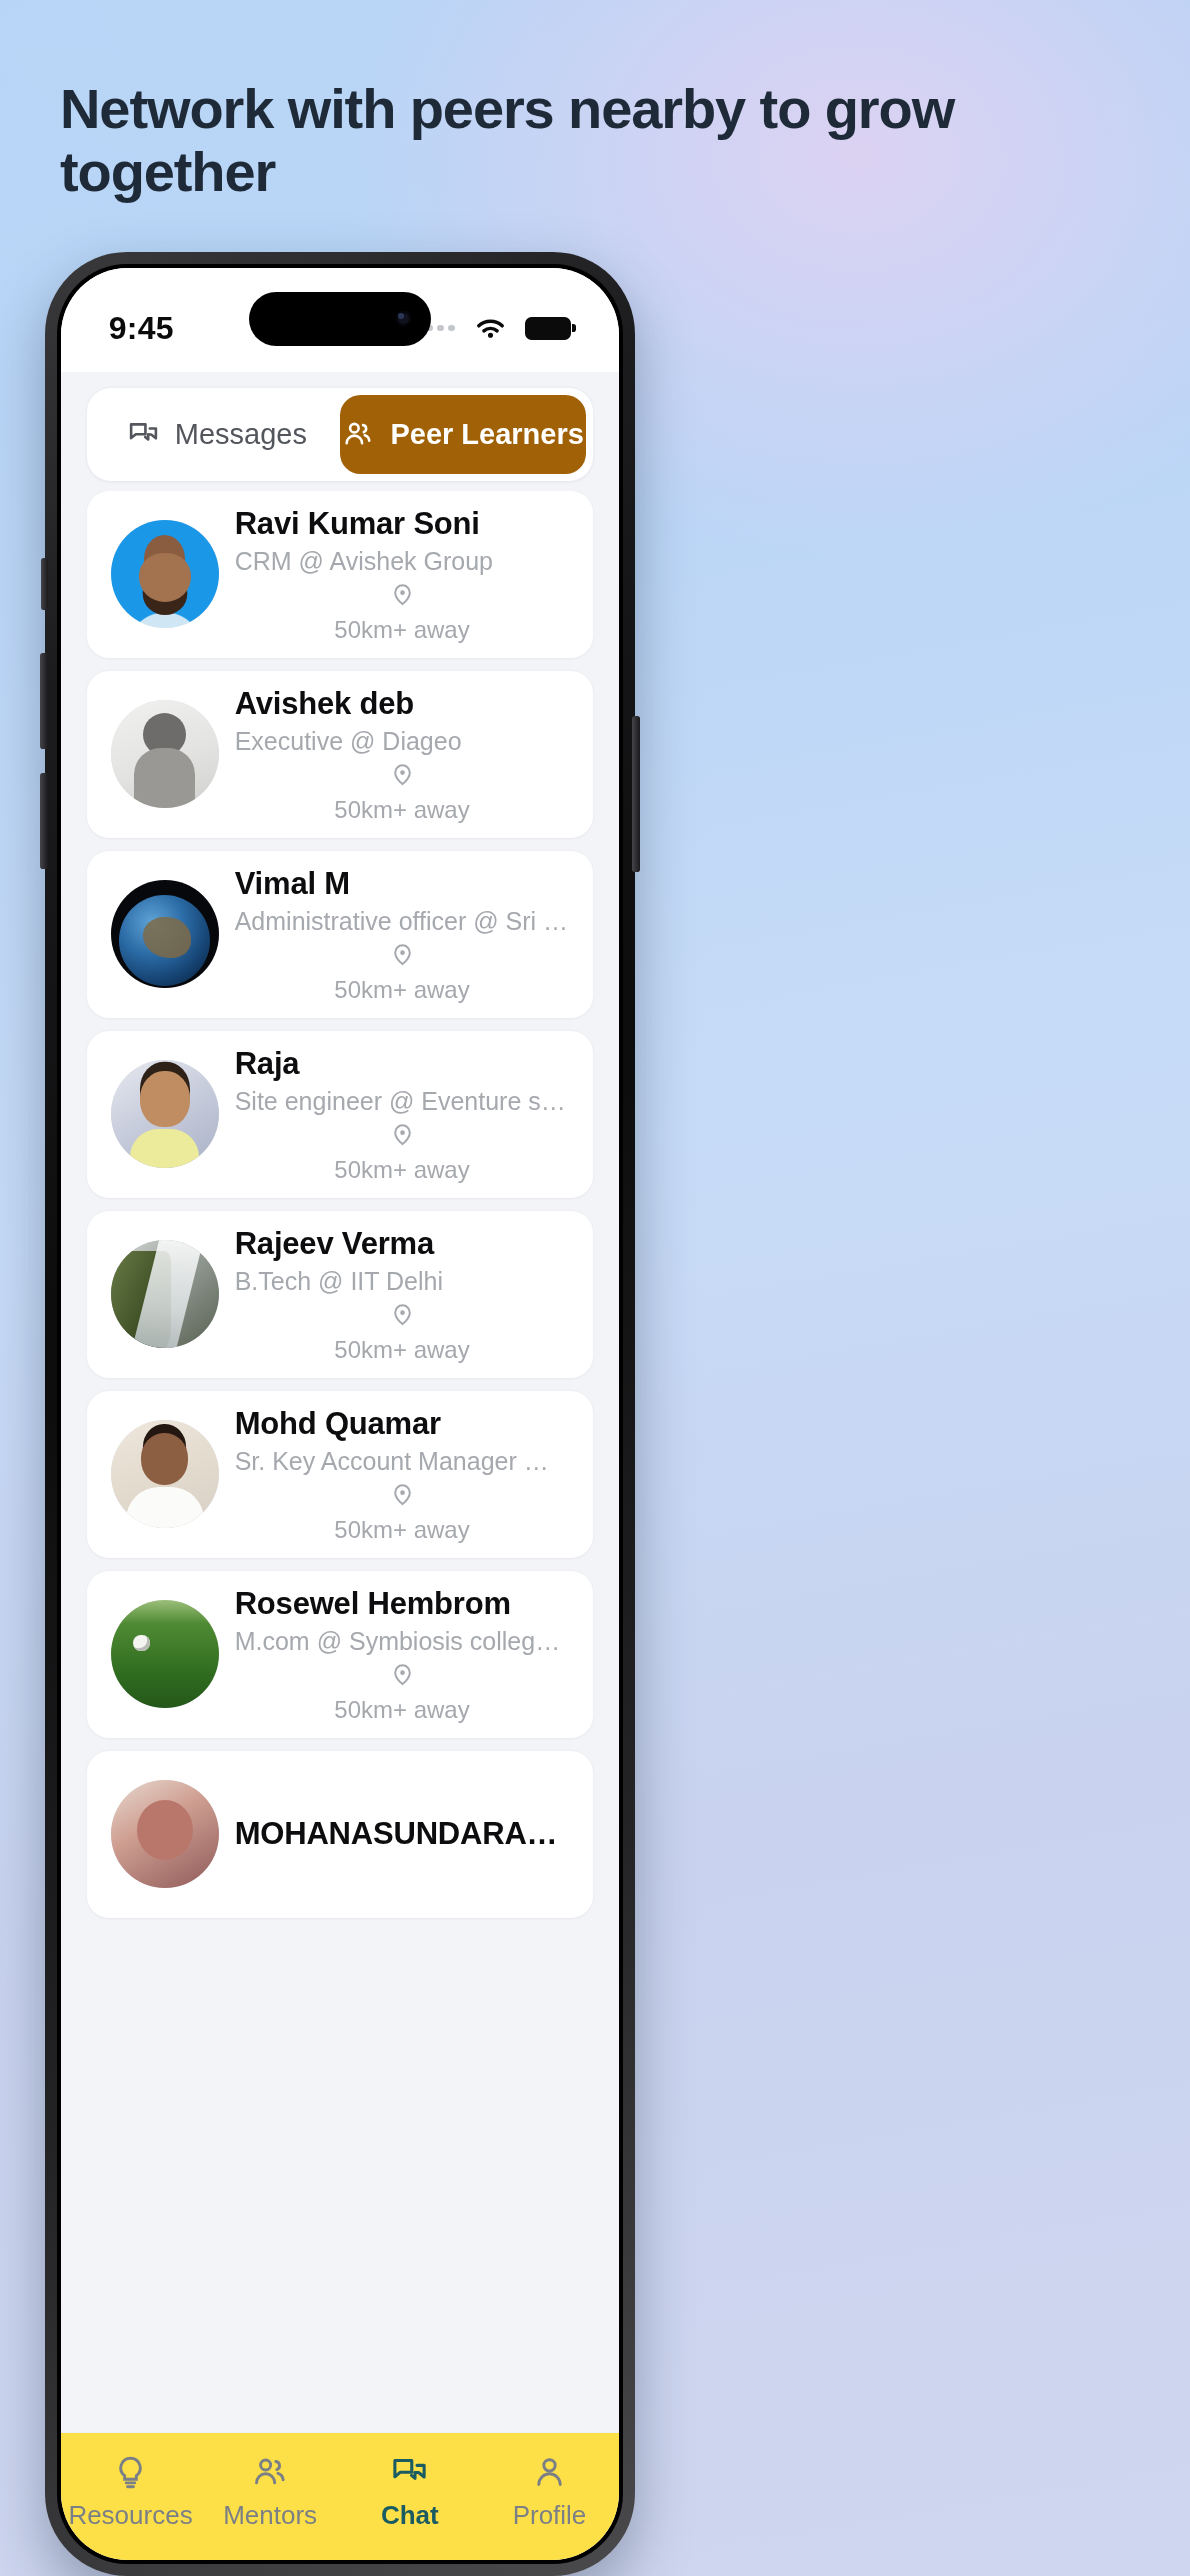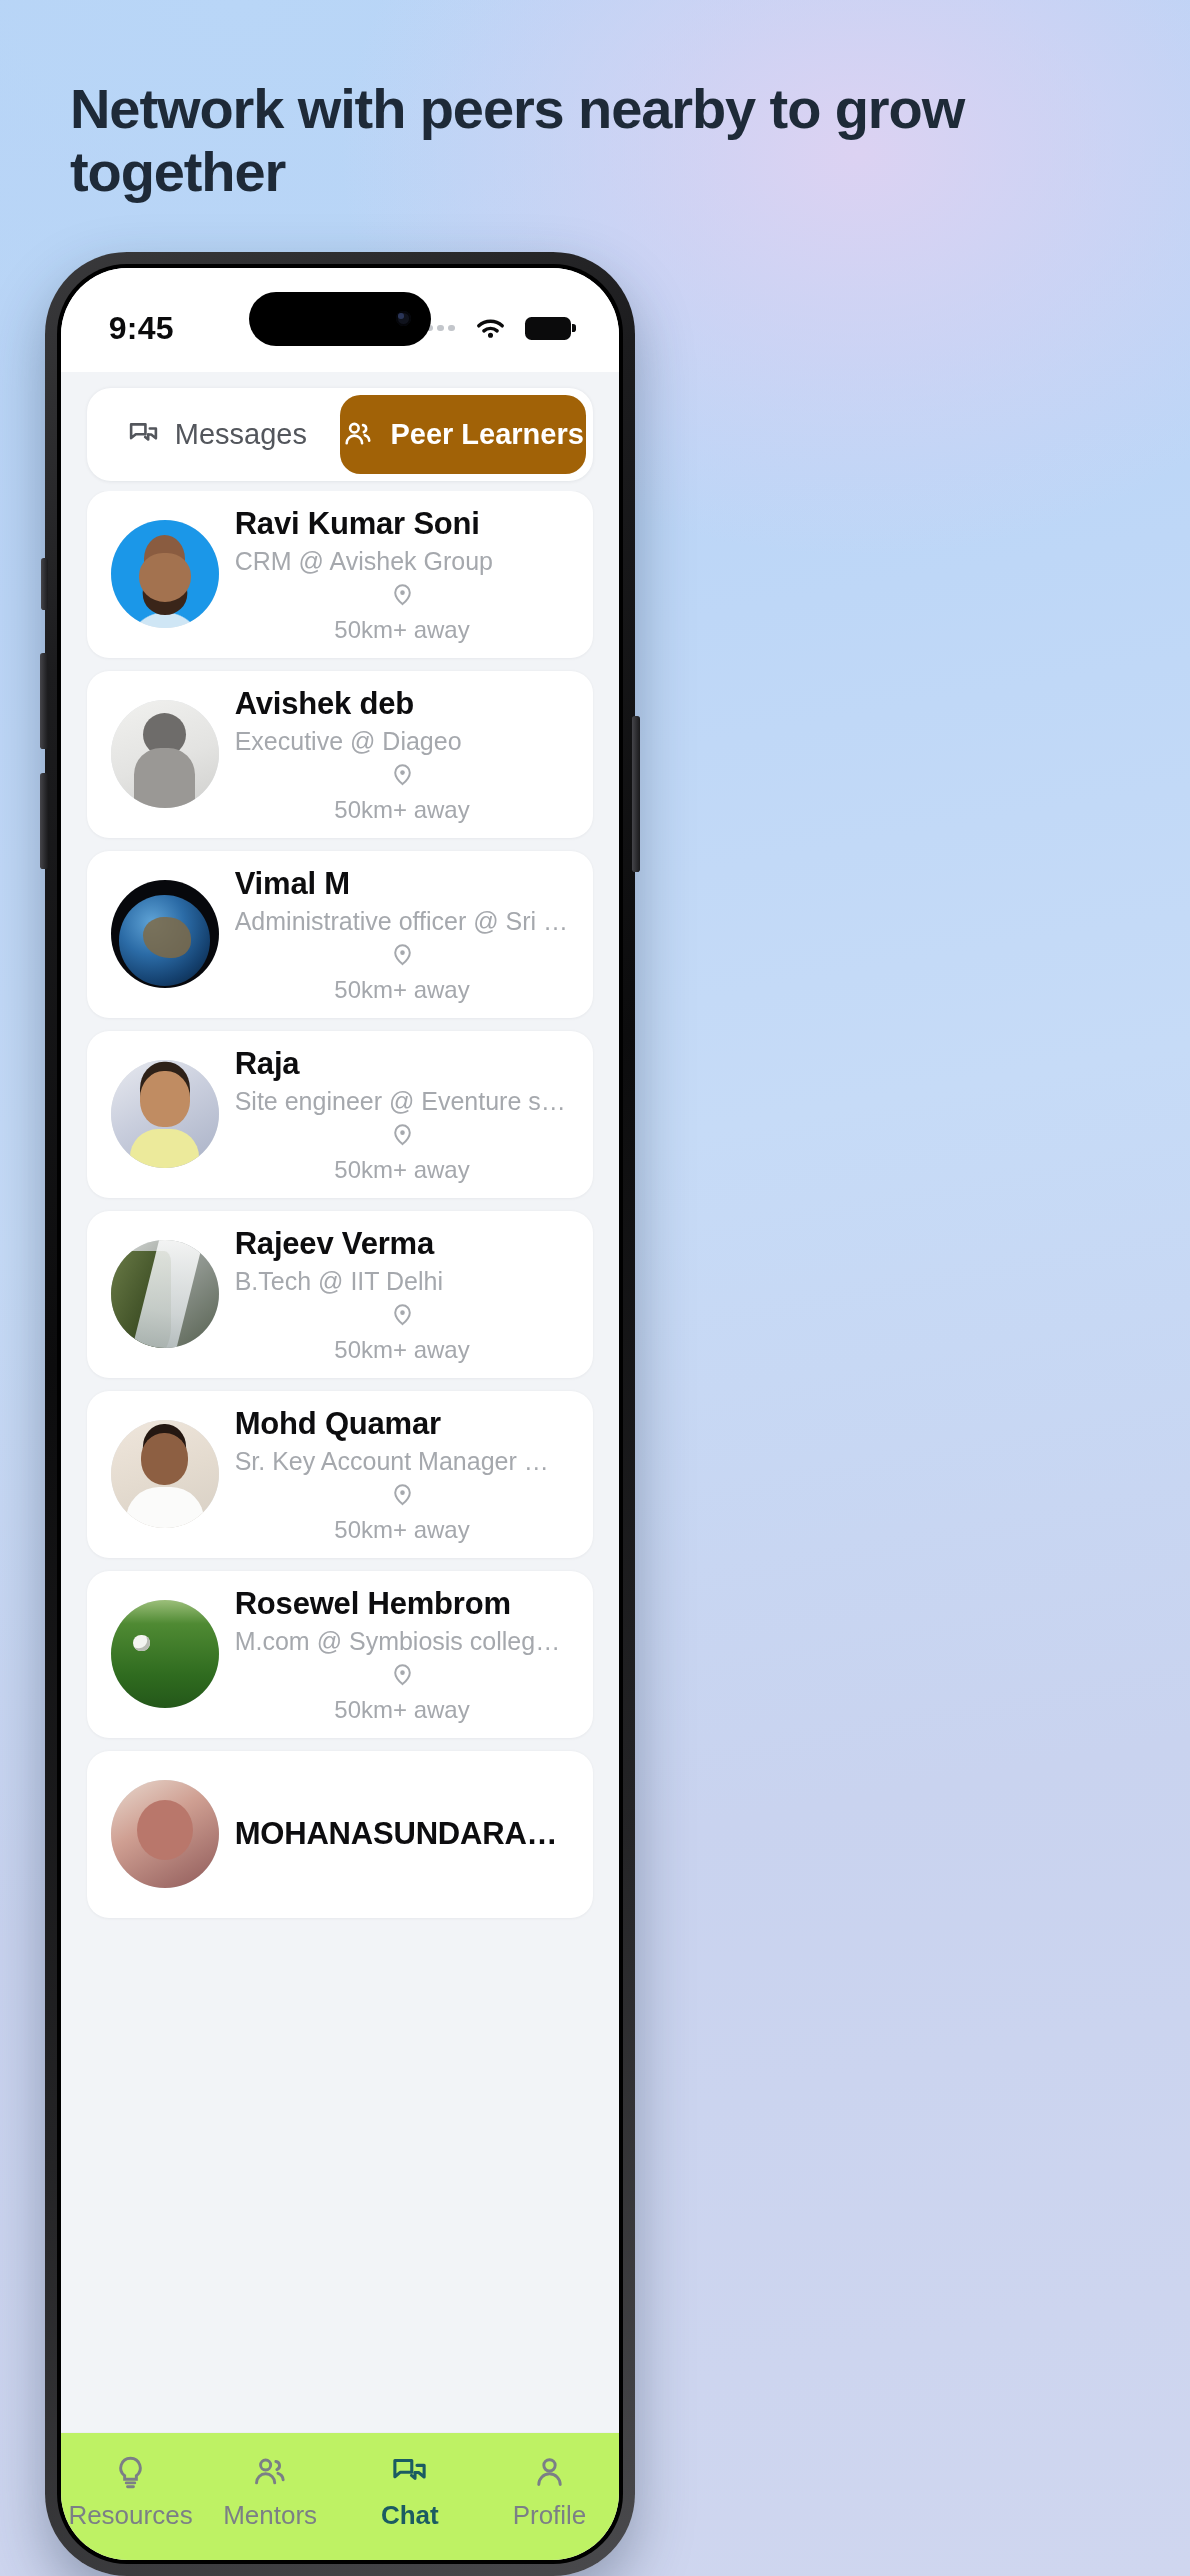--- a/index.html
+++ b/index.html
@@ -8,21 +8,21 @@
     font-family:"Liberation Sans", sans-serif;
     background:
       radial-gradient(ellipse 835px 649px at 72% 6%, #dcd2f2 0%, rgba(220,210,242,0) 62%),
       radial-gradient(ellipse 1020px 742px at 20% 0%, #b9d6f7 0%, rgba(185,214,247,0) 65%),
       linear-gradient(170deg,#b6d3f6 0%, #bcd6f7 22%, #c6dbf7 45%, #c9d3ef 70%, #cfd6ef 100%);
     position:relative;
   }
 
   
   .headline{
-    position:absolute; left:70px; top:78px; width:1039px;
+    position:absolute; left:60px; top:78px; width:1039px;
     font-size:56px; line-height:1.12; font-weight:800;
     letter-spacing:-1.1px; color:#1e2a38;
   }
 
   
   .phone{
     position:absolute; left:45px; top:252px;
     width:590px; height:2324px;
     border-radius:82px;
     background:linear-gradient(150deg,#3a3a3c 0%,#1c1c1e 16%,#0c0c0d 42%,#242426 72%,#4a4a4d 100%);
@@ -105,21 +105,21 @@
   .prole{
     font-size:25px; color:#a5a8ad; margin-top:2.8px; line-height:1.25;
     white-space:nowrap; overflow:hidden; text-overflow:ellipsis;
   }
   .pdist{
     font-size:24px; color:#a5a8ad; margin-top:4.6px; display:flex; align-items:center; gap:8.3px;flex-direction:column;
   }
 
   
   .bottomnav{
-    flex:0 0 auto; height:128px; background:#bef264; display:flex;
+    flex:0 0 auto; height:128px; background:#fde047; display:flex;
     border-top:0.9px solid #edeff2; padding-bottom:9.3px;
   }
   .navitem{
     flex:1 1 25%; display:flex; flex-direction:column; align-items:center;
     justify-content:center; gap:8.3px; color:#7b7f86; font-size:26px;
   }
   .navitem.active{ color:#1b5c62; font-weight:600; }
 
   
   .art-ravi{ background:radial-gradient(circle at 50% 120%,#cfe6f5 0 26%,#1b97e8 27% 100%); }

